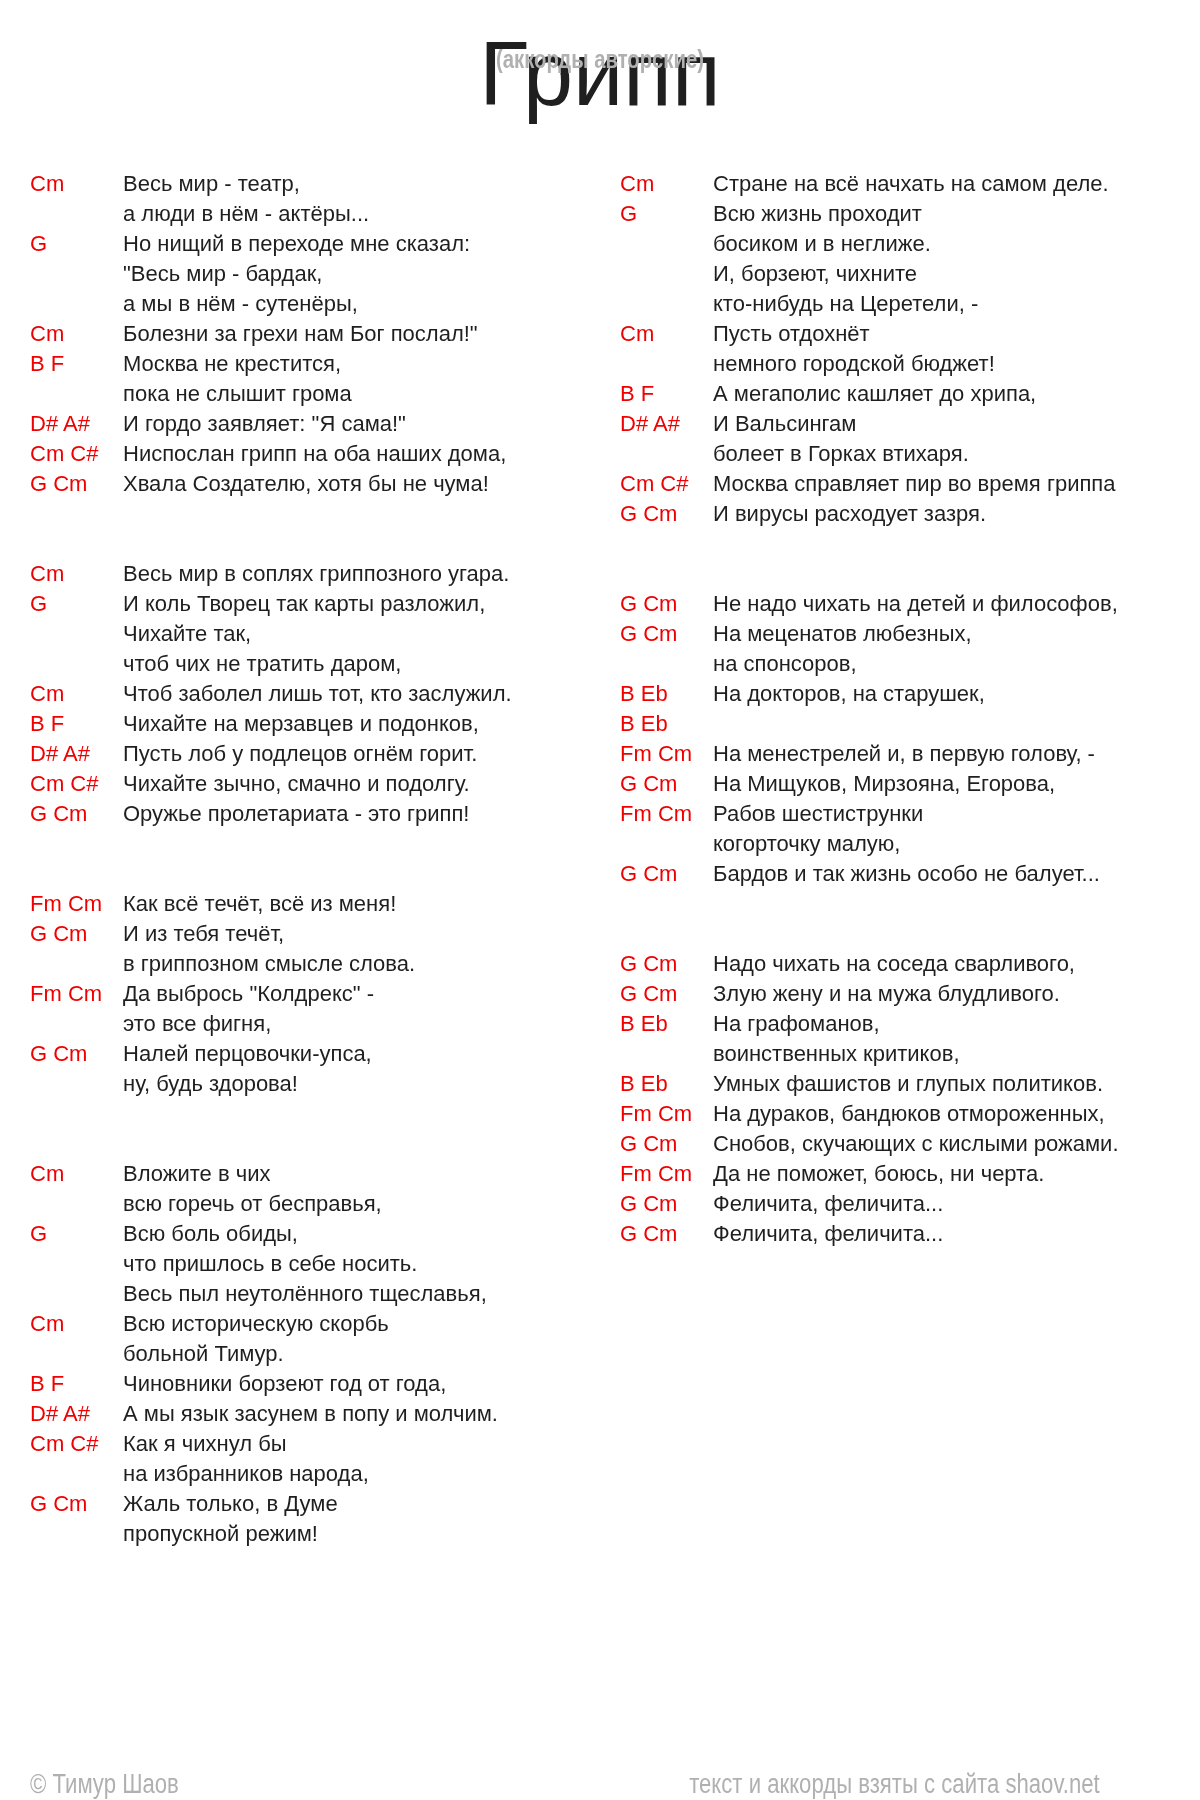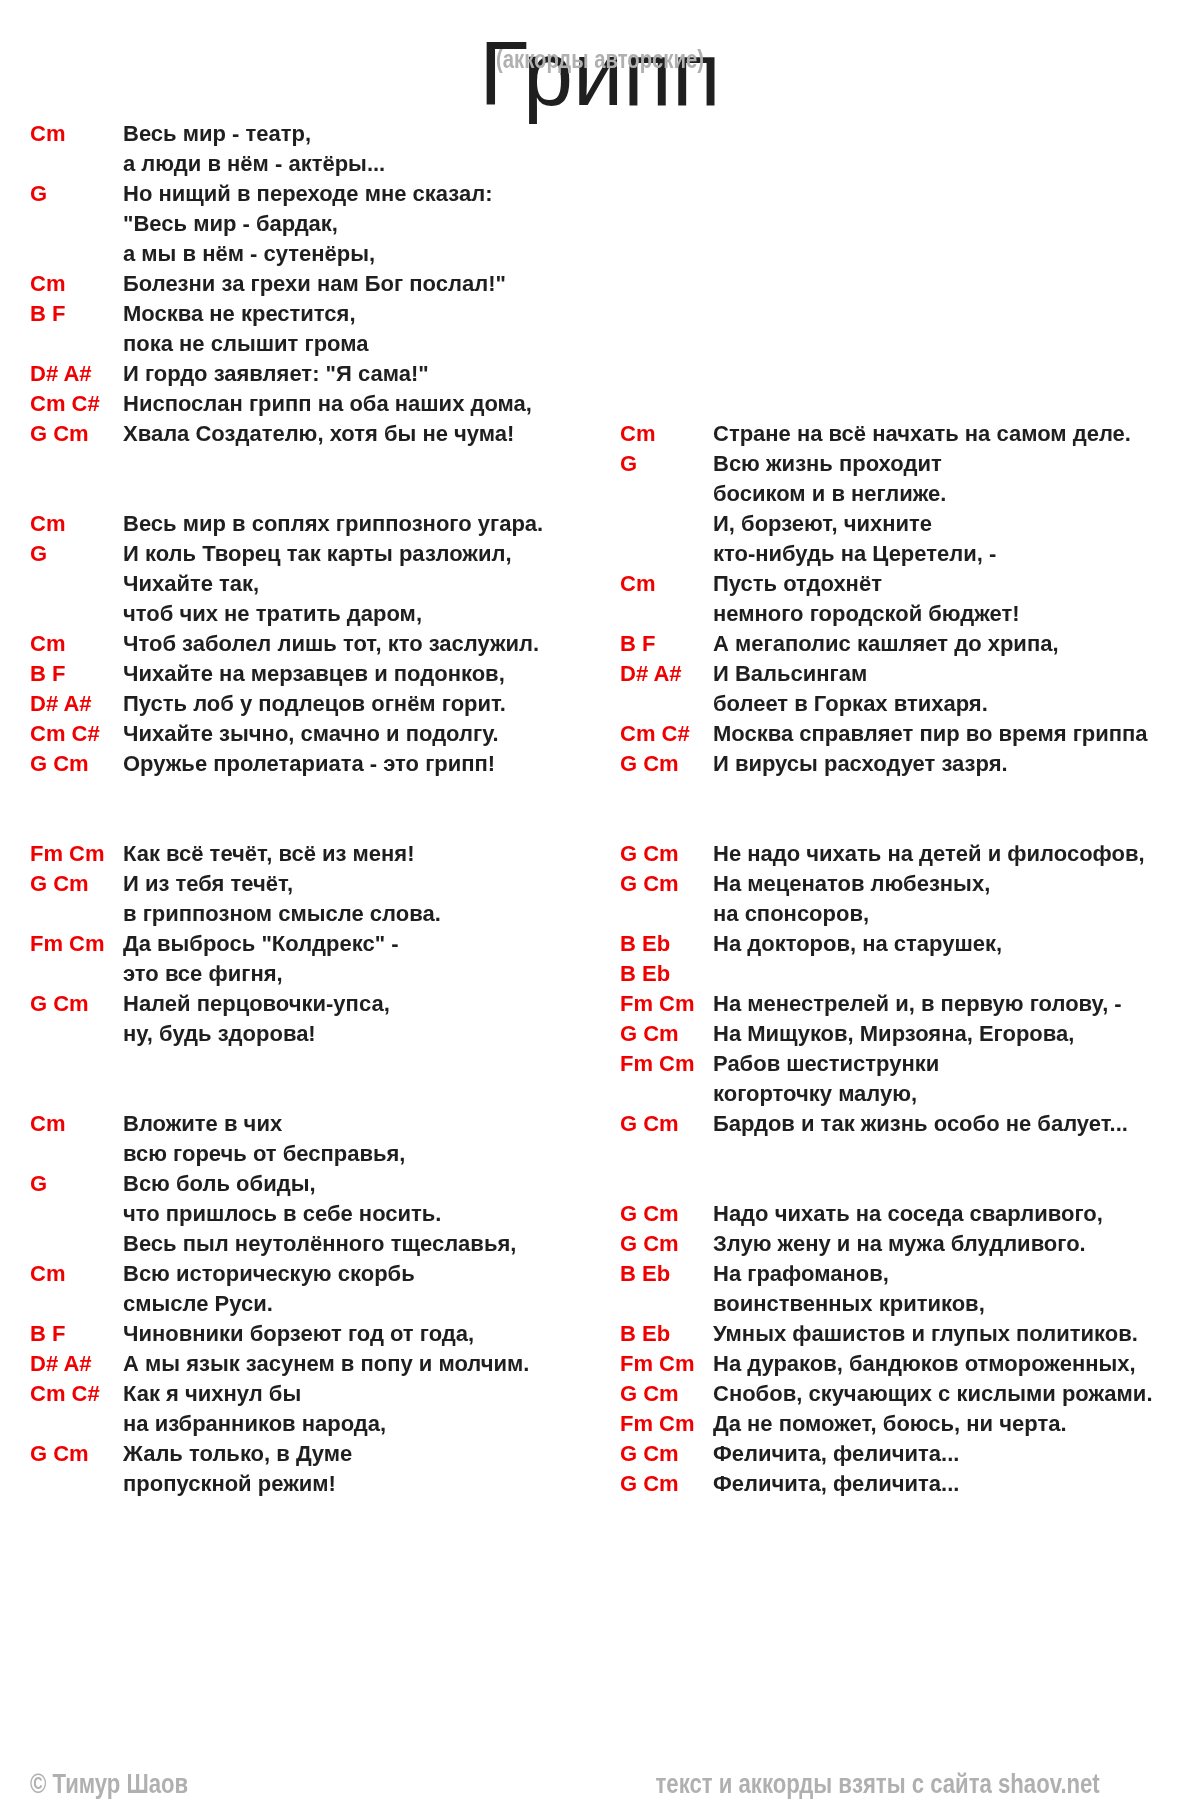--- a/index.html
+++ b/index.html
@@ -34,22 +34,22 @@
     margin:29px 0 0 0;
     font-weight:400;
     font-size:90px;
     line-height:90px;
     letter-spacing:0;
   }
   
   .columns{
     display:flex;
     padding:0 0 0 30px;
-    align-items:flex-end;
-    font-weight:bold;
+    margin-top:50px;
+    align-items:flex-start;
   }
   .col{width:590px;flex-shrink:0;}
   .col:last-child{width:550px;}
   .verse{margin-bottom:60px;}
   .line{
     display:flex;
     font-size:22px;
     line-height:30px;
     white-space:nowrap;
   }
@@ -61,21 +61,21 @@
   }
   .lyric{white-space:pre;}
   
   footer{
     position:absolute;
     top:1741px;left:30px;right:100px;
     display:flex;
     justify-content:space-between;
     align-items:baseline;
     color:var(--muted-color);
-    font-weight:700;
+    font-weight:400;
     font-size:27px;
     line-height:1.1;
   }
   .copyright{display:inline-block;transform:scaleX(0.82);transform-origin:left center;white-space:nowrap;}
   .source{display:inline-block;transform:scaleX(0.82);transform-origin:right center;white-space:nowrap;}
 </style>
 </head>
 <body>
 
 <div class="page">
@@ -220,21 +220,21 @@
           <div class="line">
             <span class="chord"></span>
             <span class="lyric">Весь пыл неутолённого тщеславья,</span>
           </div>
           <div class="line">
             <span class="chord">Cm</span>
             <span class="lyric">Всю историческую скорбь</span>
           </div>
           <div class="line">
             <span class="chord"></span>
-            <span class="lyric">смысле Руси.</span>
+            <span class="lyric">больной Тимур.</span>
           </div>
           <div class="line">
             <span class="chord">B F</span>
             <span class="lyric">Чиновники борзеют год от года,</span>
           </div>
           <div class="line">
             <span class="chord">D# A#</span>
             <span class="lyric">А мы язык засунем в попу и молчим.</span>
           </div>
           <div class="line">

